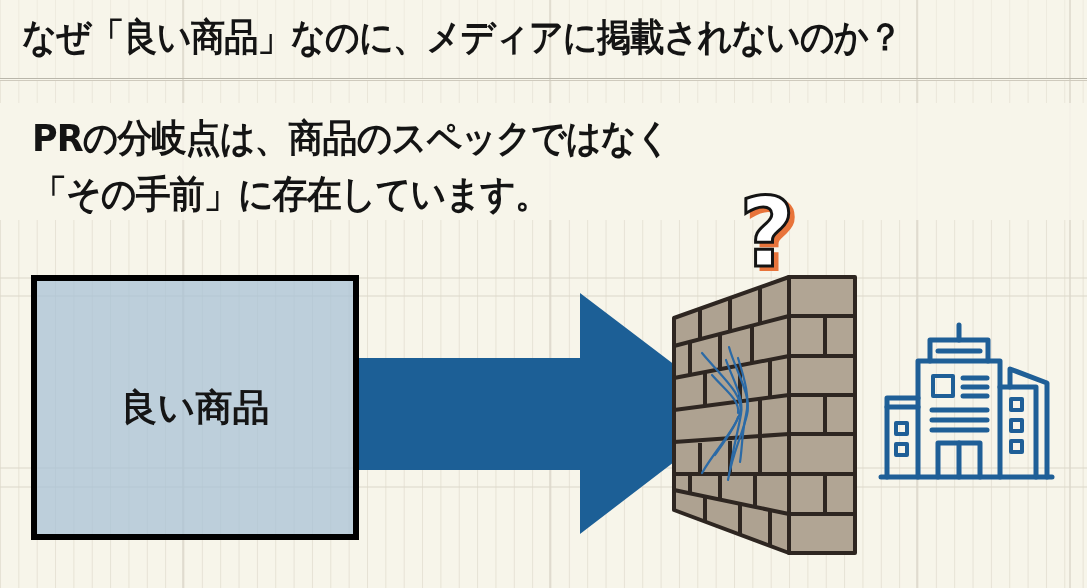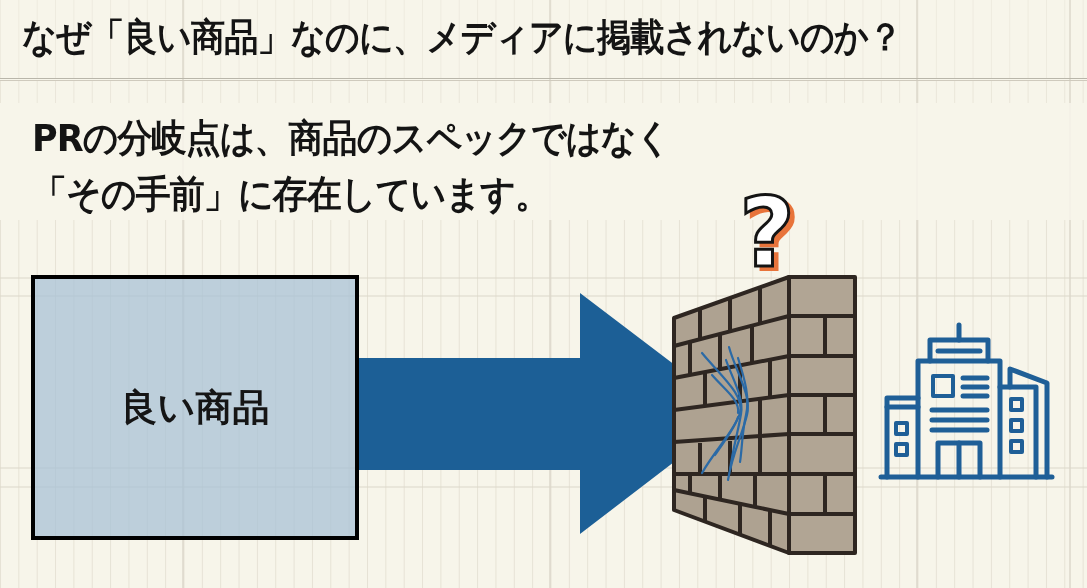--- a/index.html
+++ b/index.html
@@ -25,21 +25,21 @@
     box-sizing: border-box;
   }
   .subtitle {
     position: absolute; left: 32px; top: 110px;
     font-size: 38px; font-weight: bold; color: #141414; line-height: 56px;
     letter-spacing: -1px; white-space: nowrap;
     transform: scaleX(0.92); transform-origin: left top;
   }
   .product-box {
     position: absolute; left: 31px; top: 275px; width: 328px; height: 265px;
-    box-sizing: border-box; border: 4px solid #000000;
+    box-sizing: border-box; border: 6px solid #000000;
     background: rgba(166, 192, 213, 0.72);
     display: flex; flex-direction: column; align-items: center; justify-content: center;
   }
   .product-box span {
     font-size: 37px; font-weight: bold; color: #151515; line-height: 56px;
     white-space: nowrap;
   }
   .scene { position: absolute; left: 0; top: 0; }
 </style>
 </head>

